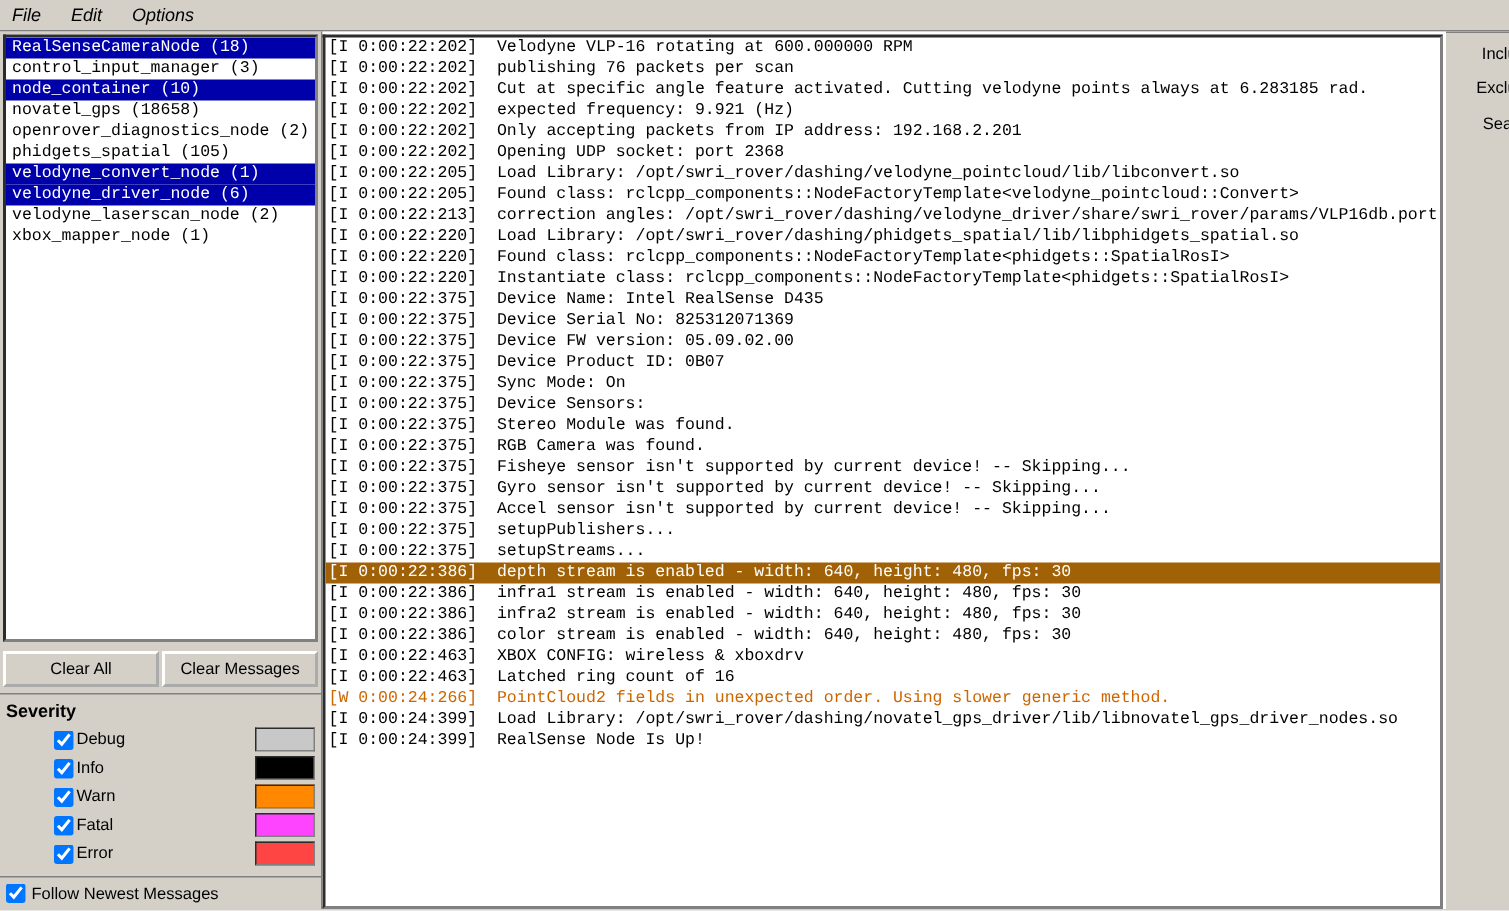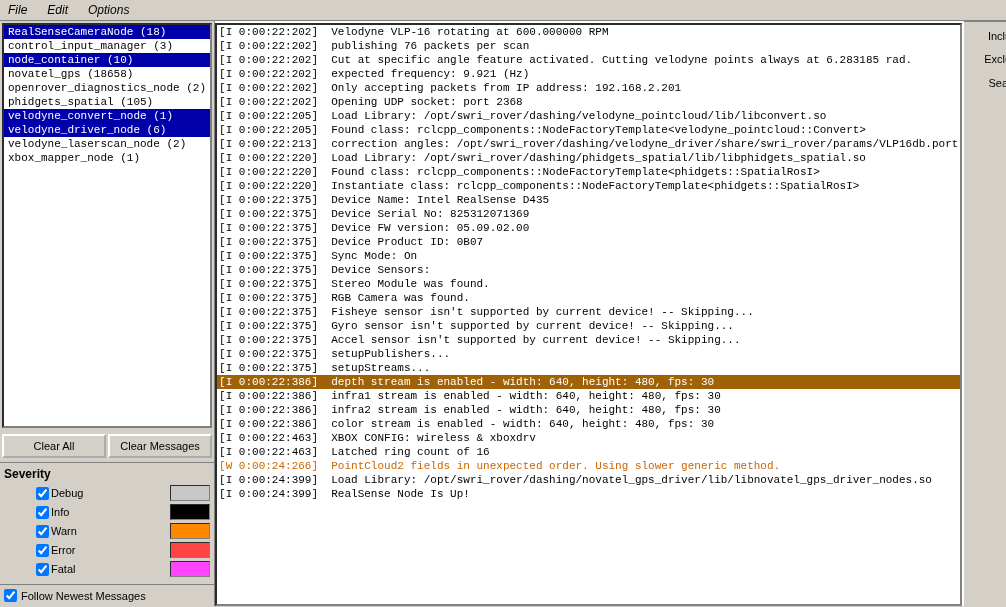--- a/index.html
+++ b/index.html
@@ -262,27 +262,27 @@
             <span class="severity-label">Info</span>
             <div class="severity-color" style="background-color: rgb(0, 0, 0);"></div>
           </div>
           <div class="severity-row">
             <input type="checkbox" checked="" style="">
             <span class="severity-label">Warn</span>
             <div class="severity-color" style="background-color: rgb(255, 136, 0);"></div>
           </div>
           <div class="severity-row">
             <input type="checkbox" checked="" style="">
+            <span class="severity-label">Fatal</span>
+            <div class="severity-color" style="background-color: rgb(255, 68, 255);"></div>
+          </div>
+          <div class="severity-row">
+            <input type="checkbox" checked="" style="">
             <span class="severity-label">Error</span>
             <div class="severity-color" style="background-color: rgb(255, 68, 68);"></div>
-          </div>
-          <div class="severity-row">
-            <input type="checkbox" checked="" style="">
-            <span class="severity-label">Fatal</span>
-            <div class="severity-color" style="background-color: rgb(255, 68, 255);"></div>
           </div>
         </div>
     </div>
 
     <div class="follow-row">
       <input type="checkbox" id="follow-check" checked="" style="">
       <label for="follow-check">Follow Newest Messages</label>
     </div>
   </div>
 

